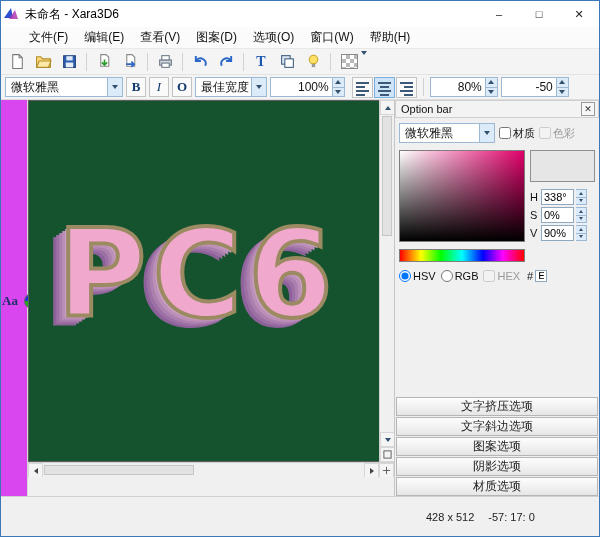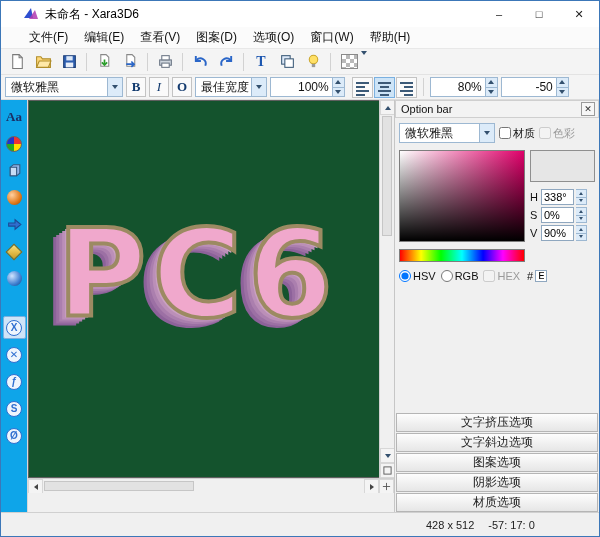--- a/index.html
+++ b/index.html
@@ -2,21 +2,21 @@
 <html><head>
 <meta charset="utf-8">
 <style>
   * { box-sizing: border-box; margin: 0; padding: 0; }
   html,body { width:600px; height:537px; }
   body { font-family:"Liberation Sans","DejaVu Sans",sans-serif; font-size:12px; color:#111; }
 
   .window { width:600px; height:537px; border:1px solid #3c77b8; display:flex; flex-direction:column; background:#f0f0f0; overflow:hidden; }
 
   
-  .titlebar { height:26px; background:#ffffff; display:flex; align-items:center; padding-left:22px; flex:0 0 auto; }
+  .titlebar { height:26px; background:#ffffff; display:flex; align-items:center; padding-left:2px; flex:0 0 auto; }
   .app-icon { width:16px; height:16px; margin-right:6px; }
   .title-text { flex:1; font-size:12px; color:#000; }
   .win-controls { display:flex; height:26px; }
   .win-btn { width:40px; height:26px; display:flex; align-items:center; justify-content:center; font-size:11px; color:#222; }
 
   
   .menubar { height:22px; background:#fbfbfb; display:flex; align-items:center; padding:0 20px; border-bottom:1px solid #e8e8e8; flex:0 0 auto; }
   .menu-item { padding:0 8px; line-height:21px; cursor:default; }
 
   
@@ -51,21 +51,21 @@
     background-image:linear-gradient(#3c5a78,#3c5a78),linear-gradient(#3c5a78,#3c5a78),linear-gradient(#3c5a78,#3c5a78),linear-gradient(#3c5a78,#3c5a78);
     background-size:13px 2px,9px 2px,13px 2px,9px 2px; }
   .align-left   { background-position:3px 4px,3px 8px,3px 12px,3px 16px; }
   .align-center { background-position:3px 4px,5px 8px,3px 12px,5px 16px; }
   .align-right  { background-position:3px 4px,7px 8px,3px 12px,7px 16px; }
   .align-btn.selected { background-color:#cde4f7; border-color:#7ab0e0; }
 
   
   .main { flex:1 1 auto; display:flex; min-height:0; }
 
-  .left-tools { width:27px; background:#0ea5e9; border-right:1px solid #d8d8d8; display:flex; flex-direction:column; align-items:center; padding-top:5px; gap:4px; flex:0 0 auto; }
+  .left-tools { width:27px; background:#d946ef; border-right:1px solid #d8d8d8; display:flex; flex-direction:row; align-items:center; padding-top:5px; gap:4px; flex:0 0 auto; }
   .tool-btn { width:23px; height:23px; display:flex; align-items:center; justify-content:center; border:1px solid transparent; border-radius:2px; }
   .tool-btn.selected { background:#cfe4f8; border-color:#7ab0e0; }
   .tool-gap { height:18px; }
   .aa-glyph { font-family:"Liberation Serif",serif; font-weight:bold; font-size:13px; color:#1a2f66; }
   .wheel { width:16px; height:16px; border-radius:50%; border:1px solid #666;
     background:conic-gradient(#e33 0 25%, #fd0 25% 50%, #2a2 50% 75%, #23c 75% 100%); }
   .sphere-orange { width:15px; height:15px; border-radius:50%; background:radial-gradient(circle at 5px 5px,#ffd0a0,#e07818 60%,#8a4408); }
   .sphere-blue { width:15px; height:15px; border-radius:50%; background:radial-gradient(circle at 5px 5px,#cfe4ff,#3f7fd0 60%,#163c78); }
   .diamond-gold { width:12px; height:12px; transform:rotate(45deg); background:linear-gradient(135deg,#ffe27a,#c99a20); border:1px solid #8d6a10; }
   .ring-toggle { width:16px; height:16px; border-radius:50%; border:1px solid #2f6fd0; color:#2f6fd0; font-size:10px; font-weight:bold; display:flex; align-items:center; justify-content:center; background:#eef5fd; }
@@ -118,21 +118,21 @@
   .hue-strip { width:126px; height:13px; margin-top:7px; border:1px solid #7d7d7d;
     background:linear-gradient(to right,#f00 0%,#ff0 17%,#0f0 33%,#0ff 50%,#00f 67%,#f0f 83%,#f00 100%); }
   .mode-row { display:flex; align-items:center; gap:5px; margin-top:8px; font-size:11px; }
   .mode-row .rad { display:flex; align-items:center; gap:2px; }
   .mode-row input { width:12px; height:12px; }
   .hex-wrap { display:flex; align-items:center; gap:2px; margin-left:2px; }
   .hex-field { width:52px; height:16px; border:1px solid #8fa7bf; font-size:11px; padding:0 2px; font-family:"Liberation Mono",monospace; background:#fff; }
   .dim { color:#9a9a9a; }
 
   
-  .statusbar { height:24px; background:#f0f0f0; border-top:1px solid #d0d0d0; display:flex; align-items:center; gap:14px; padding-left:425px; font-size:11px; color:#222; flex:0 0 auto; }
+  .statusbar { height:40px; background:#f0f0f0; border-top:1px solid #d0d0d0; display:flex; align-items:center; gap:14px; padding-left:425px; font-size:11px; color:#222; flex:0 0 auto; }
 </style>
 </head>
 <body>
 
 <div class="window">
 
   <div class="titlebar">
     <svg class="app-icon" viewBox="0 0 16 16">
       <path d="M1 12 L8 2 L10 12 Z" fill="#2f4fd0"></path>
       <path d="M6 13 L12 4 L15 13 Z" fill="#b03ab0" opacity="0.85"></path>

